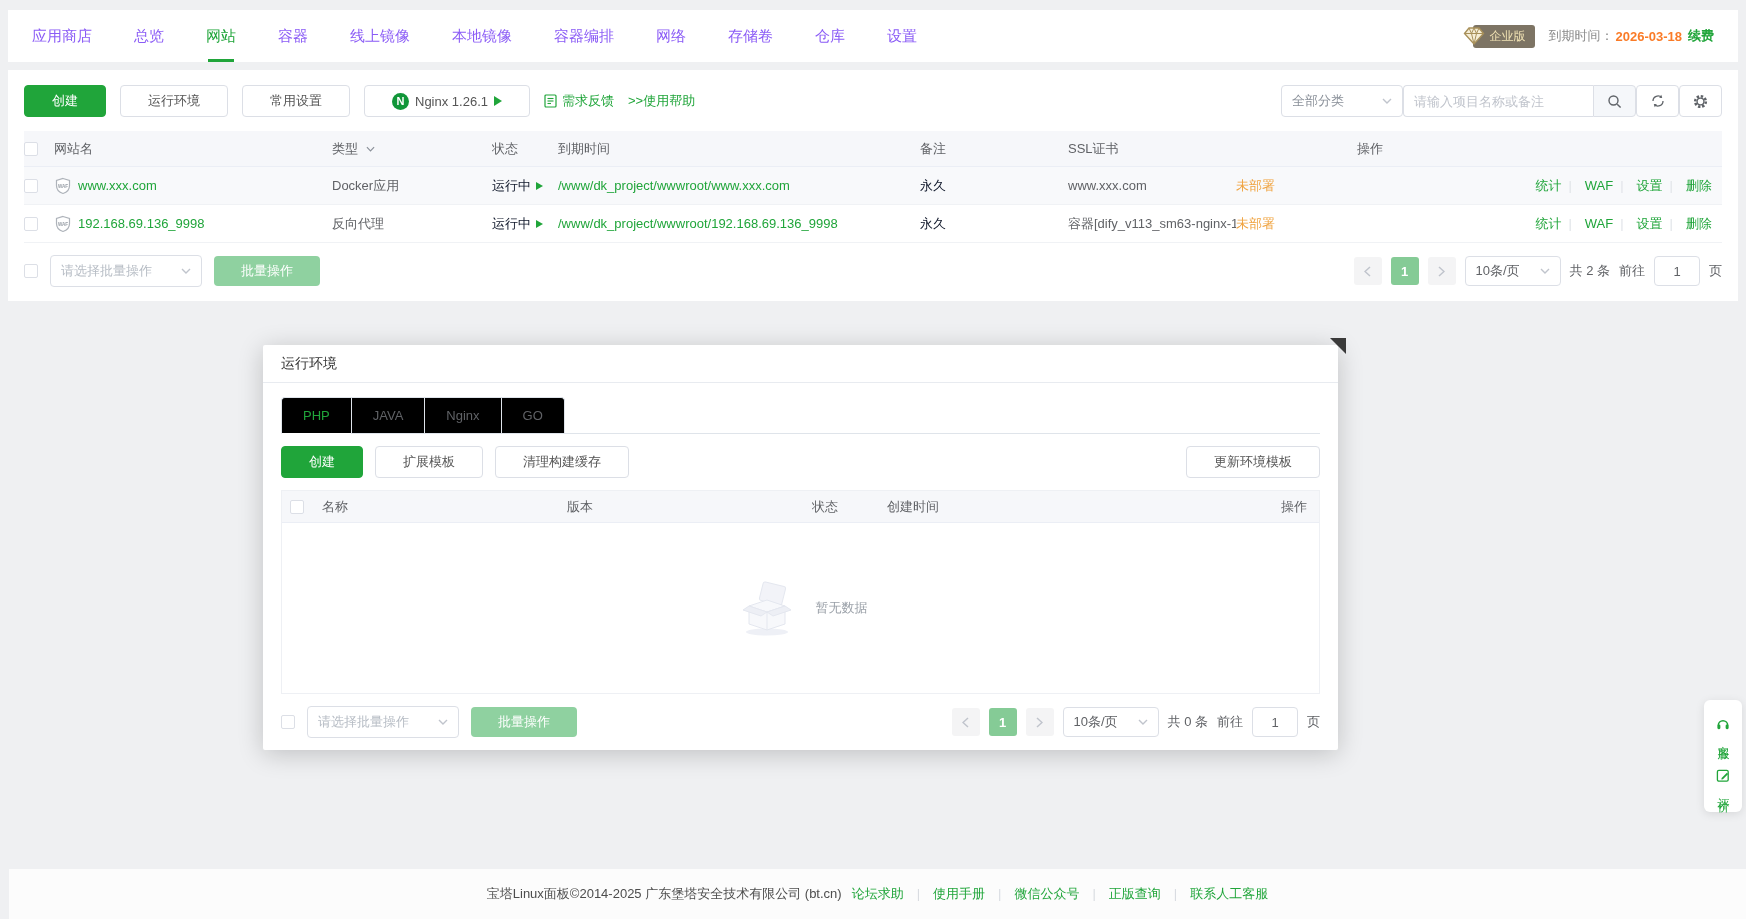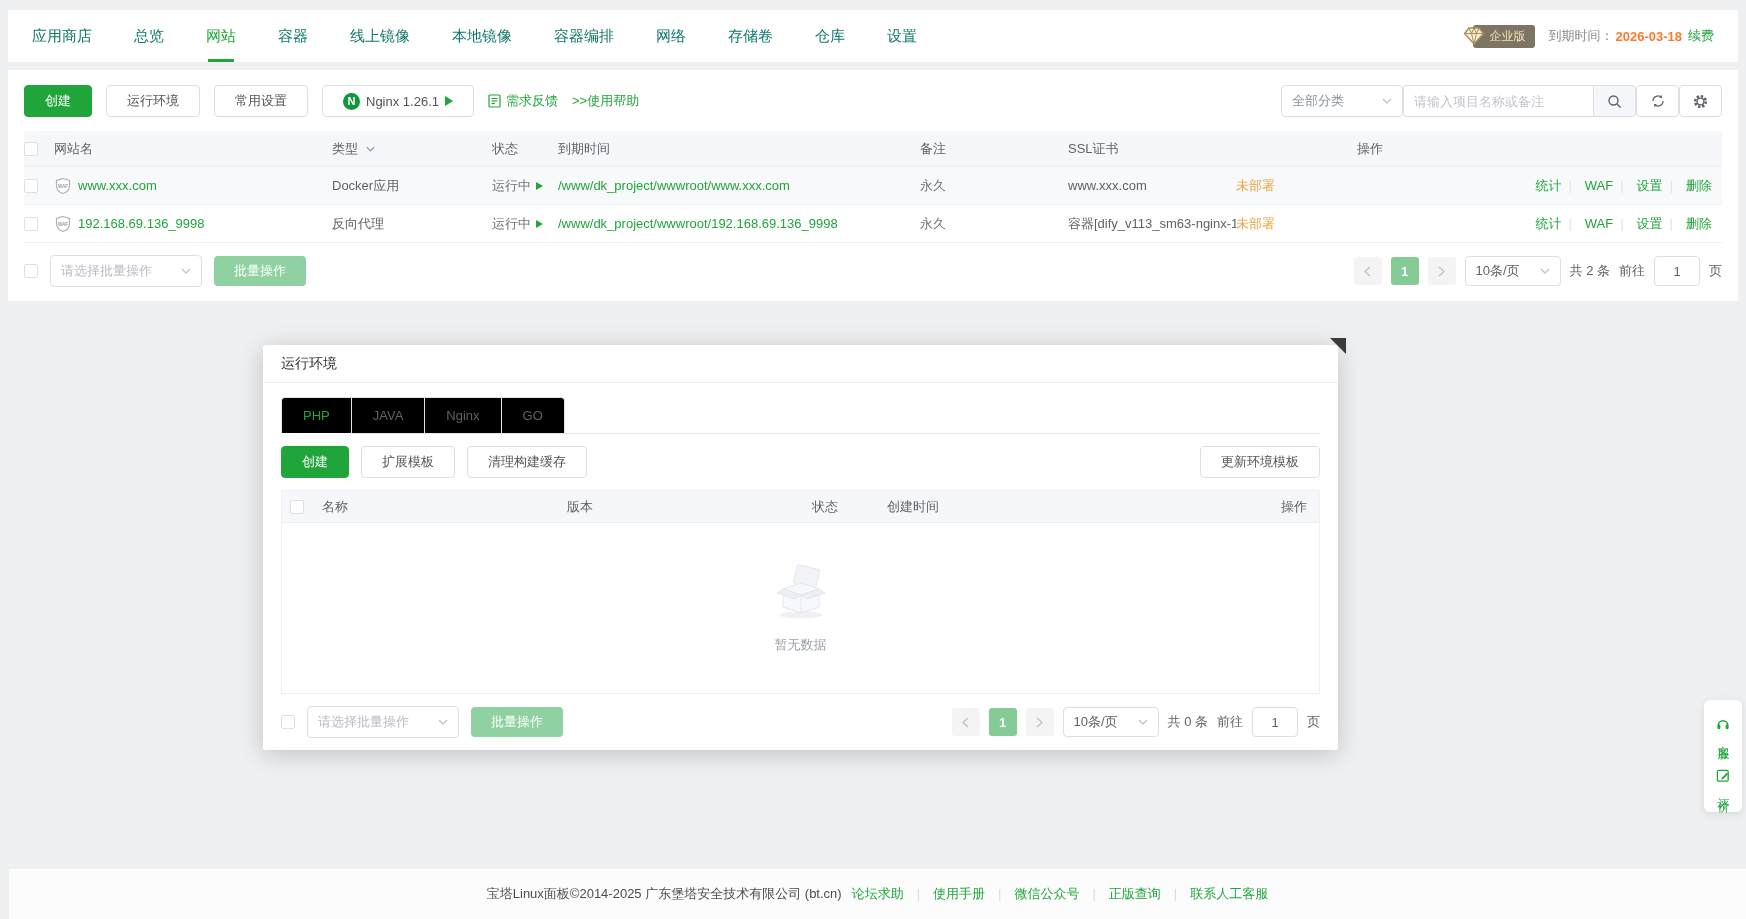--- a/index.html
+++ b/index.html
@@ -9,39 +9,39 @@
     background:#eff0f2; font-family:"Liberation Sans","DejaVu Sans",sans-serif;
     font-size:13px; color:#555;
   }
   
   .topnav {
     position:absolute; top:10px; left:8px; right:8px; height:52px;
     background:#fff; display:flex; align-items:center; padding:0 24px;
   }
   .nav-item {
     position:relative; height:100%; display:flex; align-items:center;
-    margin-right:42px; font-size:15px; color:#0f766e; cursor:pointer; white-space:nowrap;
+    margin-right:42px; font-size:15px; color:#8b5cf6; cursor:pointer; white-space:nowrap;
   }
   .nav-item.active { color:#20a53a; }
   .nav-item.active::after {
     content:""; position:absolute; left:50%; transform:translateX(-50%);
     bottom:0; width:26px; height:3px; background:#20a53a;
   }
   .nav-right { margin-left:auto; display:flex; align-items:center; font-size:13px; white-space:nowrap; }
   .edition { display:flex; align-items:center; cursor:pointer; }
   .gem { position:relative; z-index:2; margin-right:-13px; }
   .edition-text { background:#7d7464; color:#f2e3b4; font-size:12px; padding:3px 9px 3px 17px; border-radius:3px; }
   .expire-label { color:#8a8a8a; margin-left:14px; }
   .expire-date { color:#fa7b27; font-weight:bold; margin:0 6px 0 2px; }
-  .renew { color:#20a53a; font-weight:normal; cursor:pointer;text-align:center; }
+  .renew { color:#20a53a; font-weight:bold; cursor:pointer;text-align:center; }
 
   
   .card { position:absolute; top:70px; left:8px; right:8px; background:#fff; padding:15px 16px 14px; }
   .toolbar { display:flex; align-items:center; gap:14px; }
-  .btn { height:32px; border-radius:4px; font-size:13px; padding:0 20px; cursor:pointer;
+  .btn { height:32px; border-radius:4px; font-size:13px; padding:0 27px; cursor:pointer;
          display:inline-flex; align-items:center; gap:6px; font-family:inherit; }
   .btn.primary { background:#20a53a; border:1px solid #20a53a; color:#fff; }
   .btn.outline { background:#fff; border:1px solid #dcdfe6; color:#555; }
   .nginx-n { width:17px; height:17px; border-radius:50%; background:#119639; color:#fff;
              font-size:11px; font-weight:bold; display:inline-flex; align-items:center; justify-content:center; }
   .play { width:0; height:0; border-left:8px solid #20a53a; border-top:5px solid transparent; border-bottom:5px solid transparent; display:inline-block; }
   .link-green { color:#20a53a; display:inline-flex; align-items:center; gap:5px; cursor:pointer; white-space:nowrap; }
   .toolbar-right { margin-left:auto; display:flex; align-items:center; }
   .select { height:32px; border:1px solid #dcdfe6; border-radius:4px; background:#fff; cursor:pointer;
             display:inline-flex; align-items:center; justify-content:space-between; padding:0 10px; color:#8a9099; }
@@ -56,21 +56,21 @@
               display:flex; align-items:center; justify-content:center; cursor:pointer; }
 
   
   .table { margin-top:14px; }
   .trow { display:grid; grid-template-columns:30px 278px 160px 66px 362px 148px 168px 157px 1fr;
           align-items:center; min-height:38px; border-bottom:1px solid #f0f2f5; }
   .thead { background:#f6f7fa; color:#606266; border-bottom:1px solid #ebeef5; min-height:36px; }
   .trow.striped { background:#f8f9fb; }
   .cell { display:flex; align-items:center; gap:6px; white-space:nowrap; overflow:hidden; }
   .cell.ops { justify-content:flex-end; padding-right:10px; }
-  .green { color:#737373; }
+  .green { color:#0f172a; }
   .orange { color:#f0a33f; }
   .dim { color:#606266; }
   a.op { color:#20a53a; text-decoration:none; cursor:pointer; }
   .ops a.op:not(:last-child)::after { content:"|"; color:#e0e3e8; margin:0 7px; font-weight:normal; }
   .cb { width:14px; height:14px; border:1px solid #dcdfe6; border-radius:2px; background:#fff; display:inline-block; cursor:pointer; flex:none; }
   .sort-caret { display:inline-flex; margin-left:2px; }
   .status-link { display:inline-flex; align-items:center; gap:5px; cursor:pointer; }
   .status-link .play { border-left-width:7px; border-top-width:4.5px; border-bottom-width:4.5px; }
 
   
@@ -98,21 +98,21 @@
          background:#000000; color:#606266; cursor:pointer; }
   .tab:first-child { border-top-left-radius:4px; }
   .tab:last-child { border-right:1px solid #dfe4ea; border-top-right-radius:4px; }
   .tab.active { color:#20a53a; margin-bottom:-1px; border-bottom:1px solid #fff; height:37px; }
   .modal-toolbar { display:flex; align-items:center; gap:12px; margin-top:12px; }
   .modal-toolbar .right { margin-left:auto; }
   .mtable { margin-top:12px; border:1px solid #eef0f4; }
   .mhead { display:grid; grid-template-columns:40px 245px 245px 75px 1fr 80px; align-items:center;
            background:#f6f7fa; height:32px; color:#606266; border-bottom:1px solid #ebeef5; }
   .mhead .cell.ops { padding-right:12px; }
-  .mbody { height:170px; display:flex; flex-direction:column; align-items:center; justify-content:center; gap:16px; }
+  .mbody { height:170px; display:flex; flex-direction:row; align-items:center; justify-content:center; gap:16px; }
   .empty-text { color:#9aa0a8; font-size:13px; }
   .modal-footer { display:flex; align-items:center; gap:12px; margin-top:12px; }
 
   
   .footer { position:absolute; left:9px; right:0; bottom:0; height:50px; background:#fcfcfc;
             display:flex; align-items:center; justify-content:center; color:#4d4d4d; font-size:13px; }
   .footer .copy { margin-right:10px; }
   a.flink { color:#20a53a; text-decoration:none; cursor:pointer; }
   a.flink:not(:first-of-type)::before { content:"|"; color:#d8dce1; margin:0 13px; }
 

